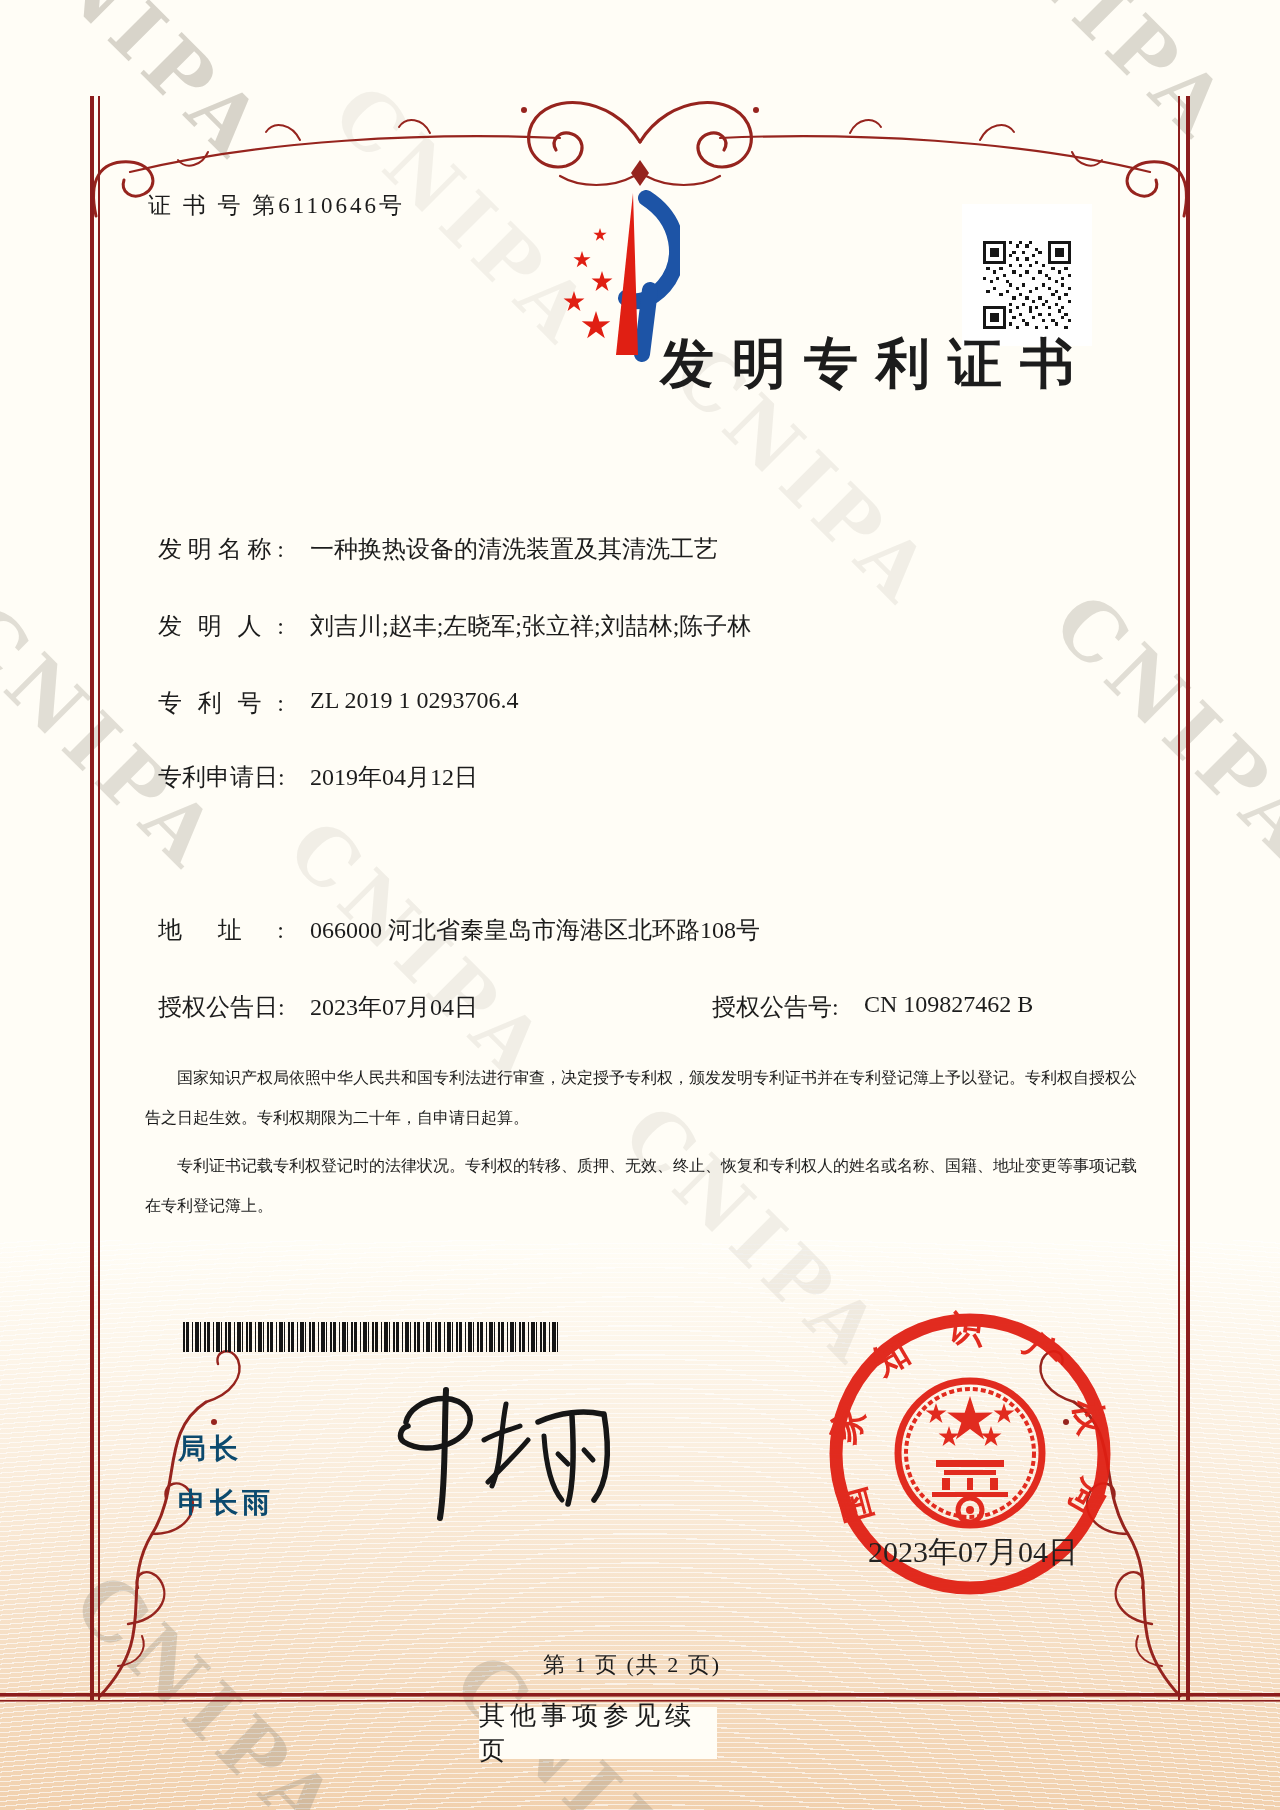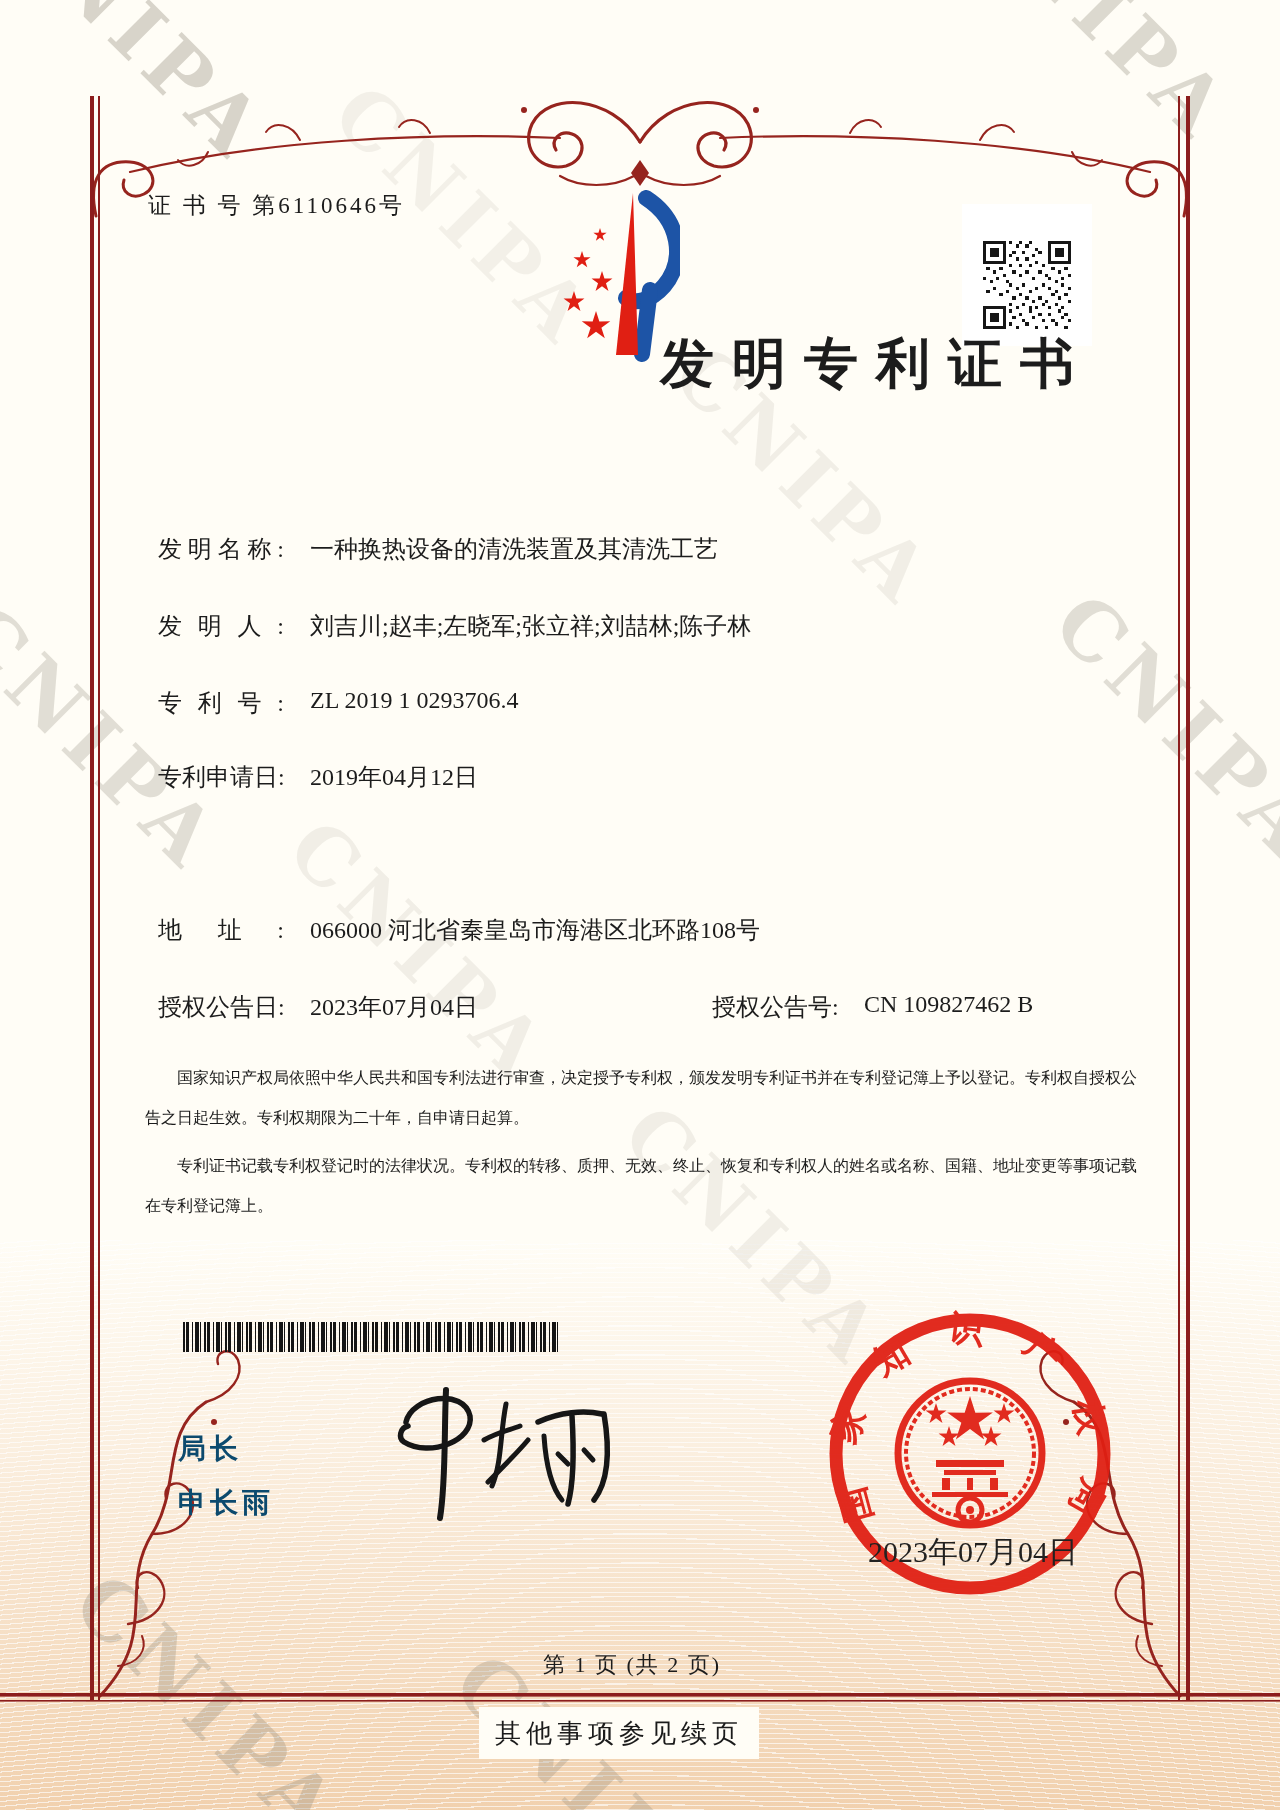--- a/index.html
+++ b/index.html
@@ -46,21 +46,21 @@
       #141414 9px 10px,rgba(0,0,0,0) 10px 12px,
       #141414 12px 16px,rgba(0,0,0,0) 16px 17px,
       #141414 17px 18px,rgba(0,0,0,0) 18px 21px);}
 
   
   .comm{left:178px;font-size:28px;font-family:"Liberation Sans","DejaVu Sans",sans-serif;
         font-weight:600;color:#0c4a6e;letter-spacing:4px;}
 
   
   .pagenum{left:0;top:1650px;width:1224px;text-align:center;font-size:22px;letter-spacing:2px;margin-left:20px;}
-  .contbox{left:479px;top:1707px;width:280px;height:52px;background:#fffdf6;
+  .contbox{left:479px;top:1707px;width:238px;height:52px;background:#fffdf6;
            display:flex;align-items:center;justify-content:center;
            font-size:26px;letter-spacing:5px;color:#1a1a1a;}
 </style>
 </head>
 <body>
 
 <div class="page">
 
   <div class="abs waves"></div>
 

